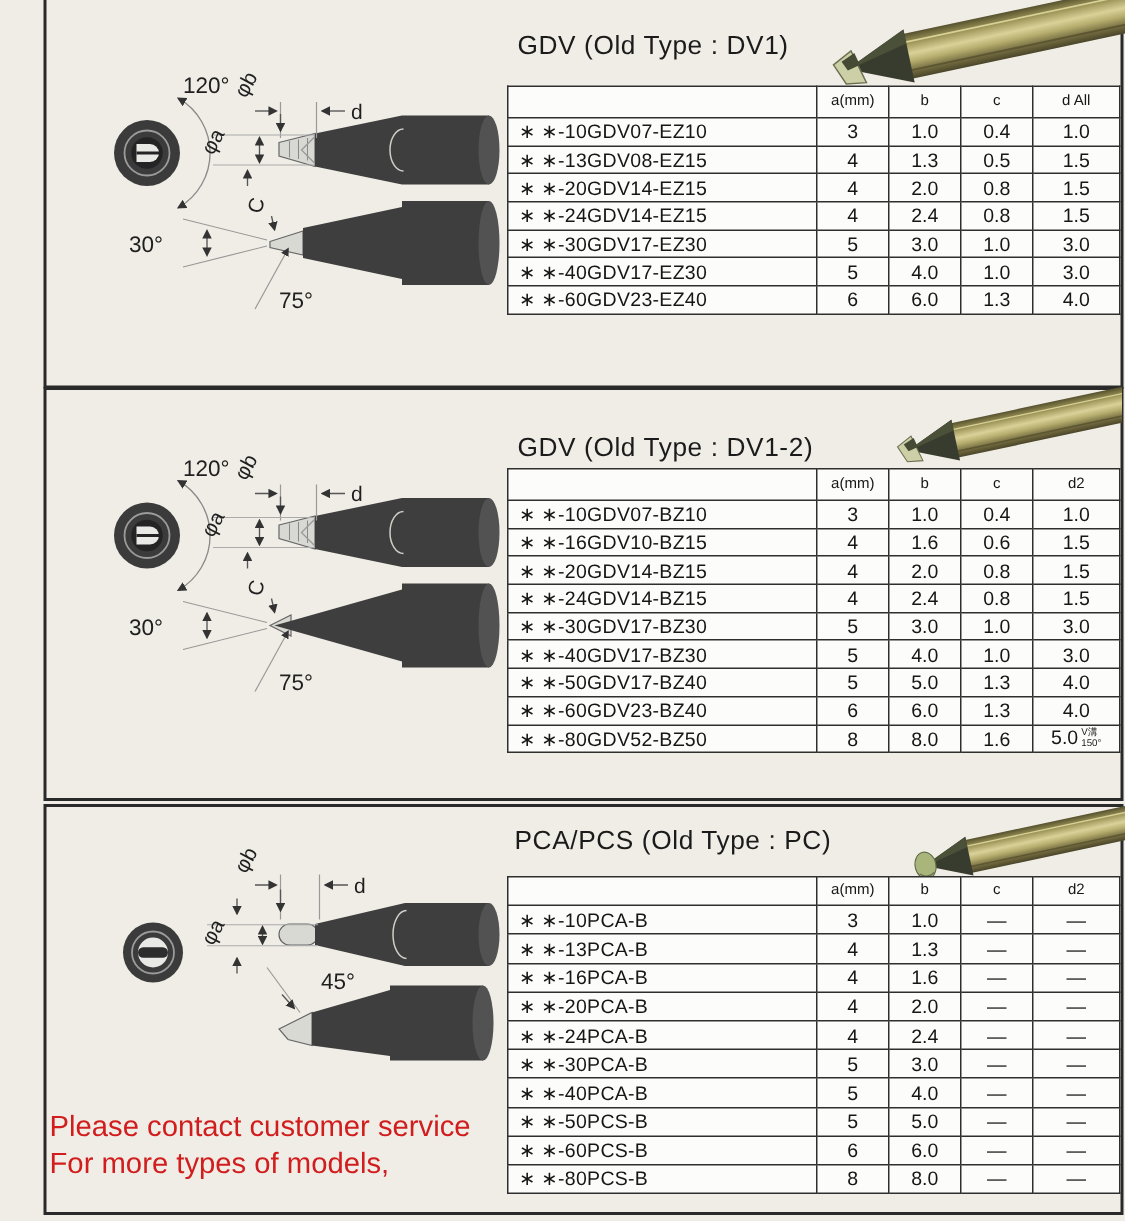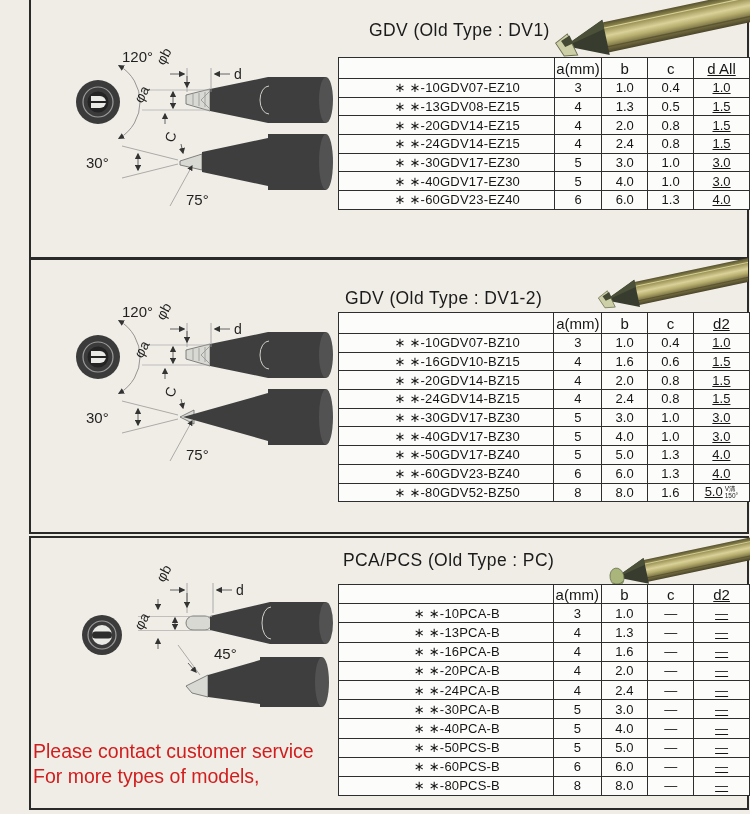--- a/index.html
+++ b/index.html
@@ -3,36 +3,36 @@
 <meta charset="utf-8">
 <style>
   html,body{margin:0;padding:0;}
   body{width:750px;height:814px;background:#f0ede6;font-family:"Liberation Sans",sans-serif;overflow:hidden;}
   #page{position:relative;width:750px;height:814px;}
   .sec{position:absolute;left:29px;width:716px;border:2px solid #2a2a2a;}
   #sec1{top:-4px;height:259px;}
   #sec2{top:258px;height:272px;}
   #sec3{top:536px;height:270px;}
   .title{position:absolute;font-size:17.5px;color:#1b1b1b;letter-spacing:.4px;white-space:nowrap;}
-  #title1{left:345px;top:20px;margin-left:24px;}
+  #title1{left:345px;top:20px;}
   #title2{left:345px;top:288px;}
   #title3{left:343px;top:550px;}
   .tblwrap{position:absolute;}
   #tbl1{left:338px;top:57px;}
   #tbl2{left:338px;top:312px;}
   #tbl3{left:338px;top:584px;}
   table.spec{border-collapse:collapse;background:#fcfcfa;}
   table.spec td{border:1.5px solid #2e2e2e;height:17.7px;font-size:13px;color:#161616;
     text-align:center;padding:0;line-height:1;white-space:nowrap;}
-  table.spec tr:first-child td{height:20px;font-size:15px;}
-  table.spec td.c0{text-align:center;padding-left:22px;width:198px;letter-spacing:.2px;}
+  table.spec tr:first-child td{height:20px;font-size:10px;}
+  table.spec td.c0{text-align:left;padding-left:7px;width:198px;letter-spacing:.2px;}
   table.spec td.c1{width:47px;}
   table.spec td.c2{width:47px;}
   table.spec td.c3{width:47px;}
-  table.spec td.c4{width:57px;text-decoration:underline;}
+  table.spec td.c4{width:57px;}
   #tbl3 table.spec td{height:18.2px;}
   .cellnote{display:inline-flex;flex-direction:column;font-size:6.5px;line-height:1.08;
     vertical-align:middle;margin-left:2px;color:#222;transform:translateY(-1px);text-align:left;}
   .rednote{position:absolute;left:33px;top:739px;font-size:19.5px;line-height:25px;white-space:nowrap;}
   .diag,.photo{position:absolute;}
   svg text{font-family:"Liberation Sans",sans-serif;fill:#1f1f1f;}
   .dimtxt{font-size:14px;}
   .angtxt{font-size:15px;}
 </style>
 </head>

